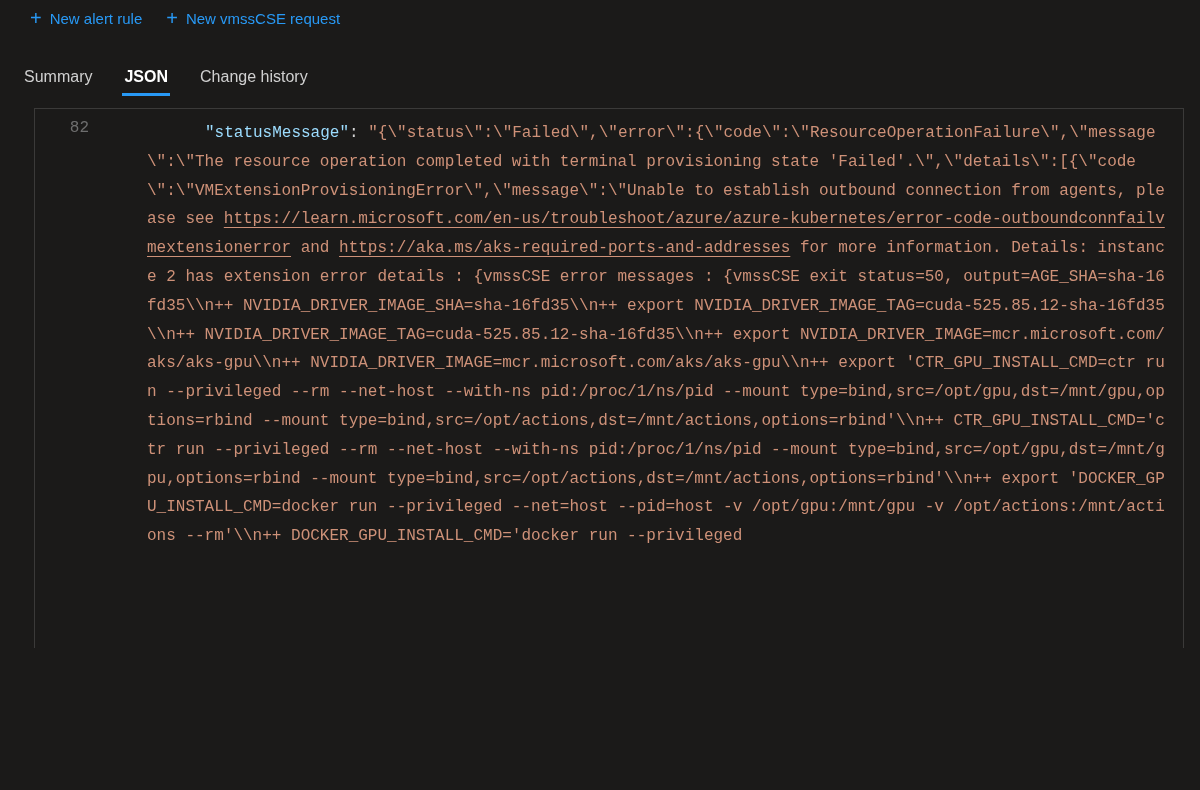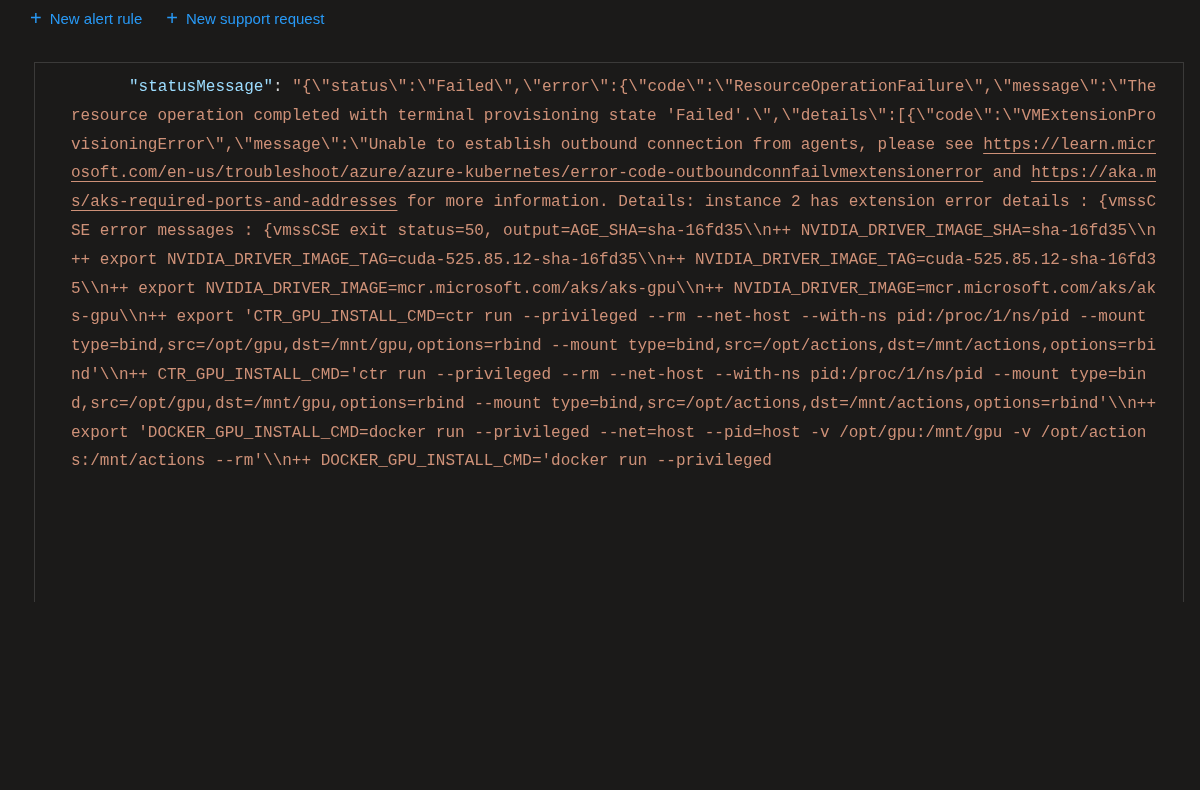--- a/index.html
+++ b/index.html
@@ -128,21 +128,29 @@
 
 <div class="page">
 
   <div class="toolbar">
     <button class="toolbar-btn">
       <span class="plus">+</span>
       <span>New alert rule</span>
     </button>
     <button class="toolbar-btn">
       <span class="plus">+</span>
-      <span>New support request</span>
+      <span>New vmssCSE request</span>
     </button>
   </div>
 
+  <div class="tabs">
+    <button class="tab">Summary</button>
+    <button class="tab active">JSON</button>
+    <button class="tab">Change history</button>
+  </div>
 
   <div class="code-panel">
+    <div class="gutter">
+      <div>82</div>
+    </div>
     <div class="code"><span class="first-line-indent"></span><span class="key">"statusMessage"</span><span class="plain">: </span><span>"{\"status\":\"Failed\",\"error\":{\"code\":\"ResourceOperationFailure\",\"message\":\"The resource operation completed with terminal provisioning state 'Failed'.\",\"details\":[{\"code\":\"VMExtensionProvisioningError\",\"message\":\"Unable to establish outbound connection from agents, please see </span><a href="#">https://learn.microsoft.com/en-us/troubleshoot/azure/azure-kubernetes/error-code-outboundconnfailvmextensionerror</a><span> and </span><a href="#">https://aka.ms/aks-required-ports-and-addresses</a><span> for more information. Details: instance 2 has extension error details : {vmssCSE error messages : {vmssCSE exit status=50, output=AGE_SHA=sha-16fd35\\n++ NVIDIA_DRIVER_IMAGE_SHA=sha-16fd35\\n++ export NVIDIA_DRIVER_IMAGE_TAG=cuda-525.85.12-sha-16fd35\\n++ NVIDIA_DRIVER_IMAGE_TAG=cuda-525.85.12-sha-16fd35\\n++ export NVIDIA_DRIVER_IMAGE=mcr.microsoft.com/aks/aks-gpu\\n++ NVIDIA_DRIVER_IMAGE=mcr.microsoft.com/aks/aks-gpu\\n++ export 'CTR_GPU_INSTALL_CMD=ctr run --privileged --rm --net-host --with-ns pid:/proc/1/ns/pid --mount type=bind,src=/opt/gpu,dst=/mnt/gpu,options=rbind --mount type=bind,src=/opt/actions,dst=/mnt/actions,options=rbind'\\n++ CTR_GPU_INSTALL_CMD='ctr run --privileged --rm --net-host --with-ns pid:/proc/1/ns/pid --mount type=bind,src=/opt/gpu,dst=/mnt/gpu,options=rbind --mount type=bind,src=/opt/actions,dst=/mnt/actions,options=rbind'\\n++ export 'DOCKER_GPU_INSTALL_CMD=docker run --privileged --net=host --pid=host -v /opt/gpu:/mnt/gpu -v /opt/actions:/mnt/actions --rm'\\n++ DOCKER_GPU_INSTALL_CMD='docker run --privileged</span></div>
   </div>
 </div>
 
 </body></html>

